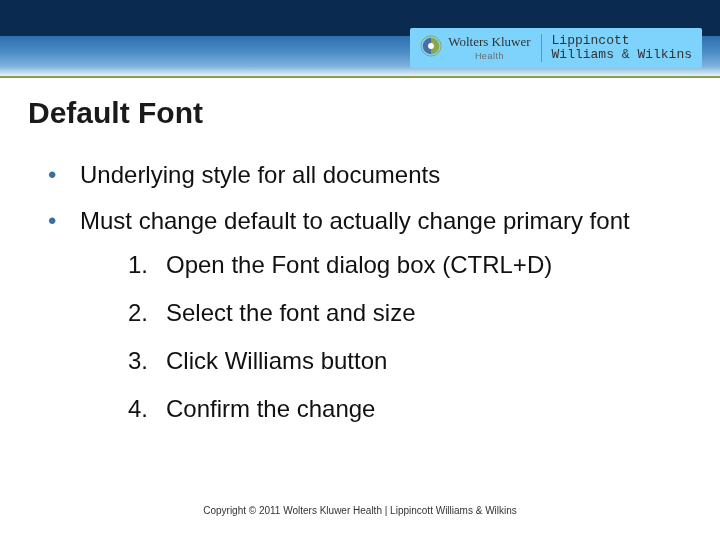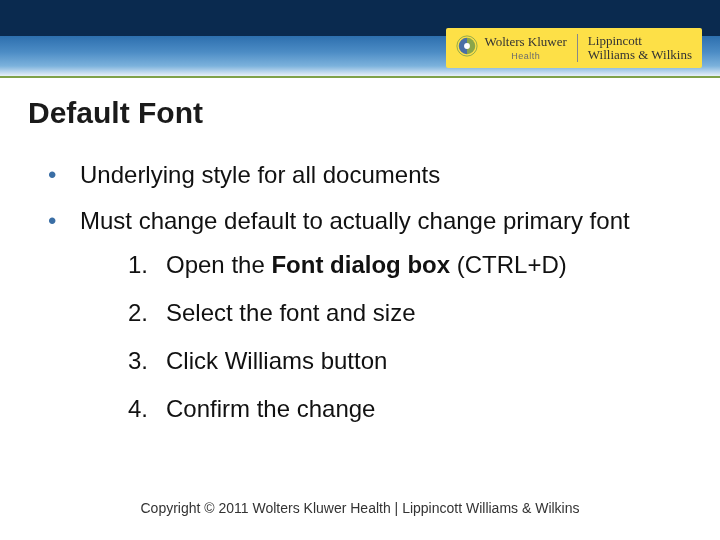--- a/index.html
+++ b/index.html
@@ -40,21 +40,21 @@
     position: absolute;
     left: 0; right: 0; top: 76px;
     height: 2px;
     background: #7fa24a;
   }
   .brand {
     position: absolute;
     top: 28px;
     right: 18px;
     height: 40px;
-    background: #fde047;
+    background: #7dd3fc;
     display: flex;
     align-items: center;
     padding: 0 10px;
     gap: 10px;
     border-radius: 2px;
   }
   .wk {
     display: flex;
     align-items: center;
     gap: 6px;
@@ -75,21 +75,21 @@
     letter-spacing: 0.5px;
     text-align: center;
     margin-top: 4px;
   }
   .divider {
     width: 1px;
     height: 28px;
     background: #888;
   }
   .lww {
-    font-family: Liberation Serif, serif;
+    font-family: Liberation Mono, monospace;
     font-size: 13px;
     line-height: 1.05;
     color: #333;
   }
   
   .content {
     position: absolute;
     left: 28px;
     right: 28px;
     top: 96px;
@@ -130,27 +130,27 @@
     padding-left: 86px;
     font-size: 24px;
     line-height: 1.25;
     margin-bottom: 18px;
   }
   ol.steps > li .num {
     position: absolute;
     left: 48px;
     top: 0;
   }
-  .bold { font-weight: bold; text-align: center; }
+  .bold { font-weight: normal; text-align: center; }
   .footer {
     position: absolute;
     left: 0; right: 0;
     bottom: 24px;
     text-align: center;
-    font-size: 14px;
+    font-size: 10px;
     color: #333;
     font-family: Arial, sans-serif;
   }
 </style>
 </head>
 <body>
 
 <div class="slide">
 
   <div class="header">

